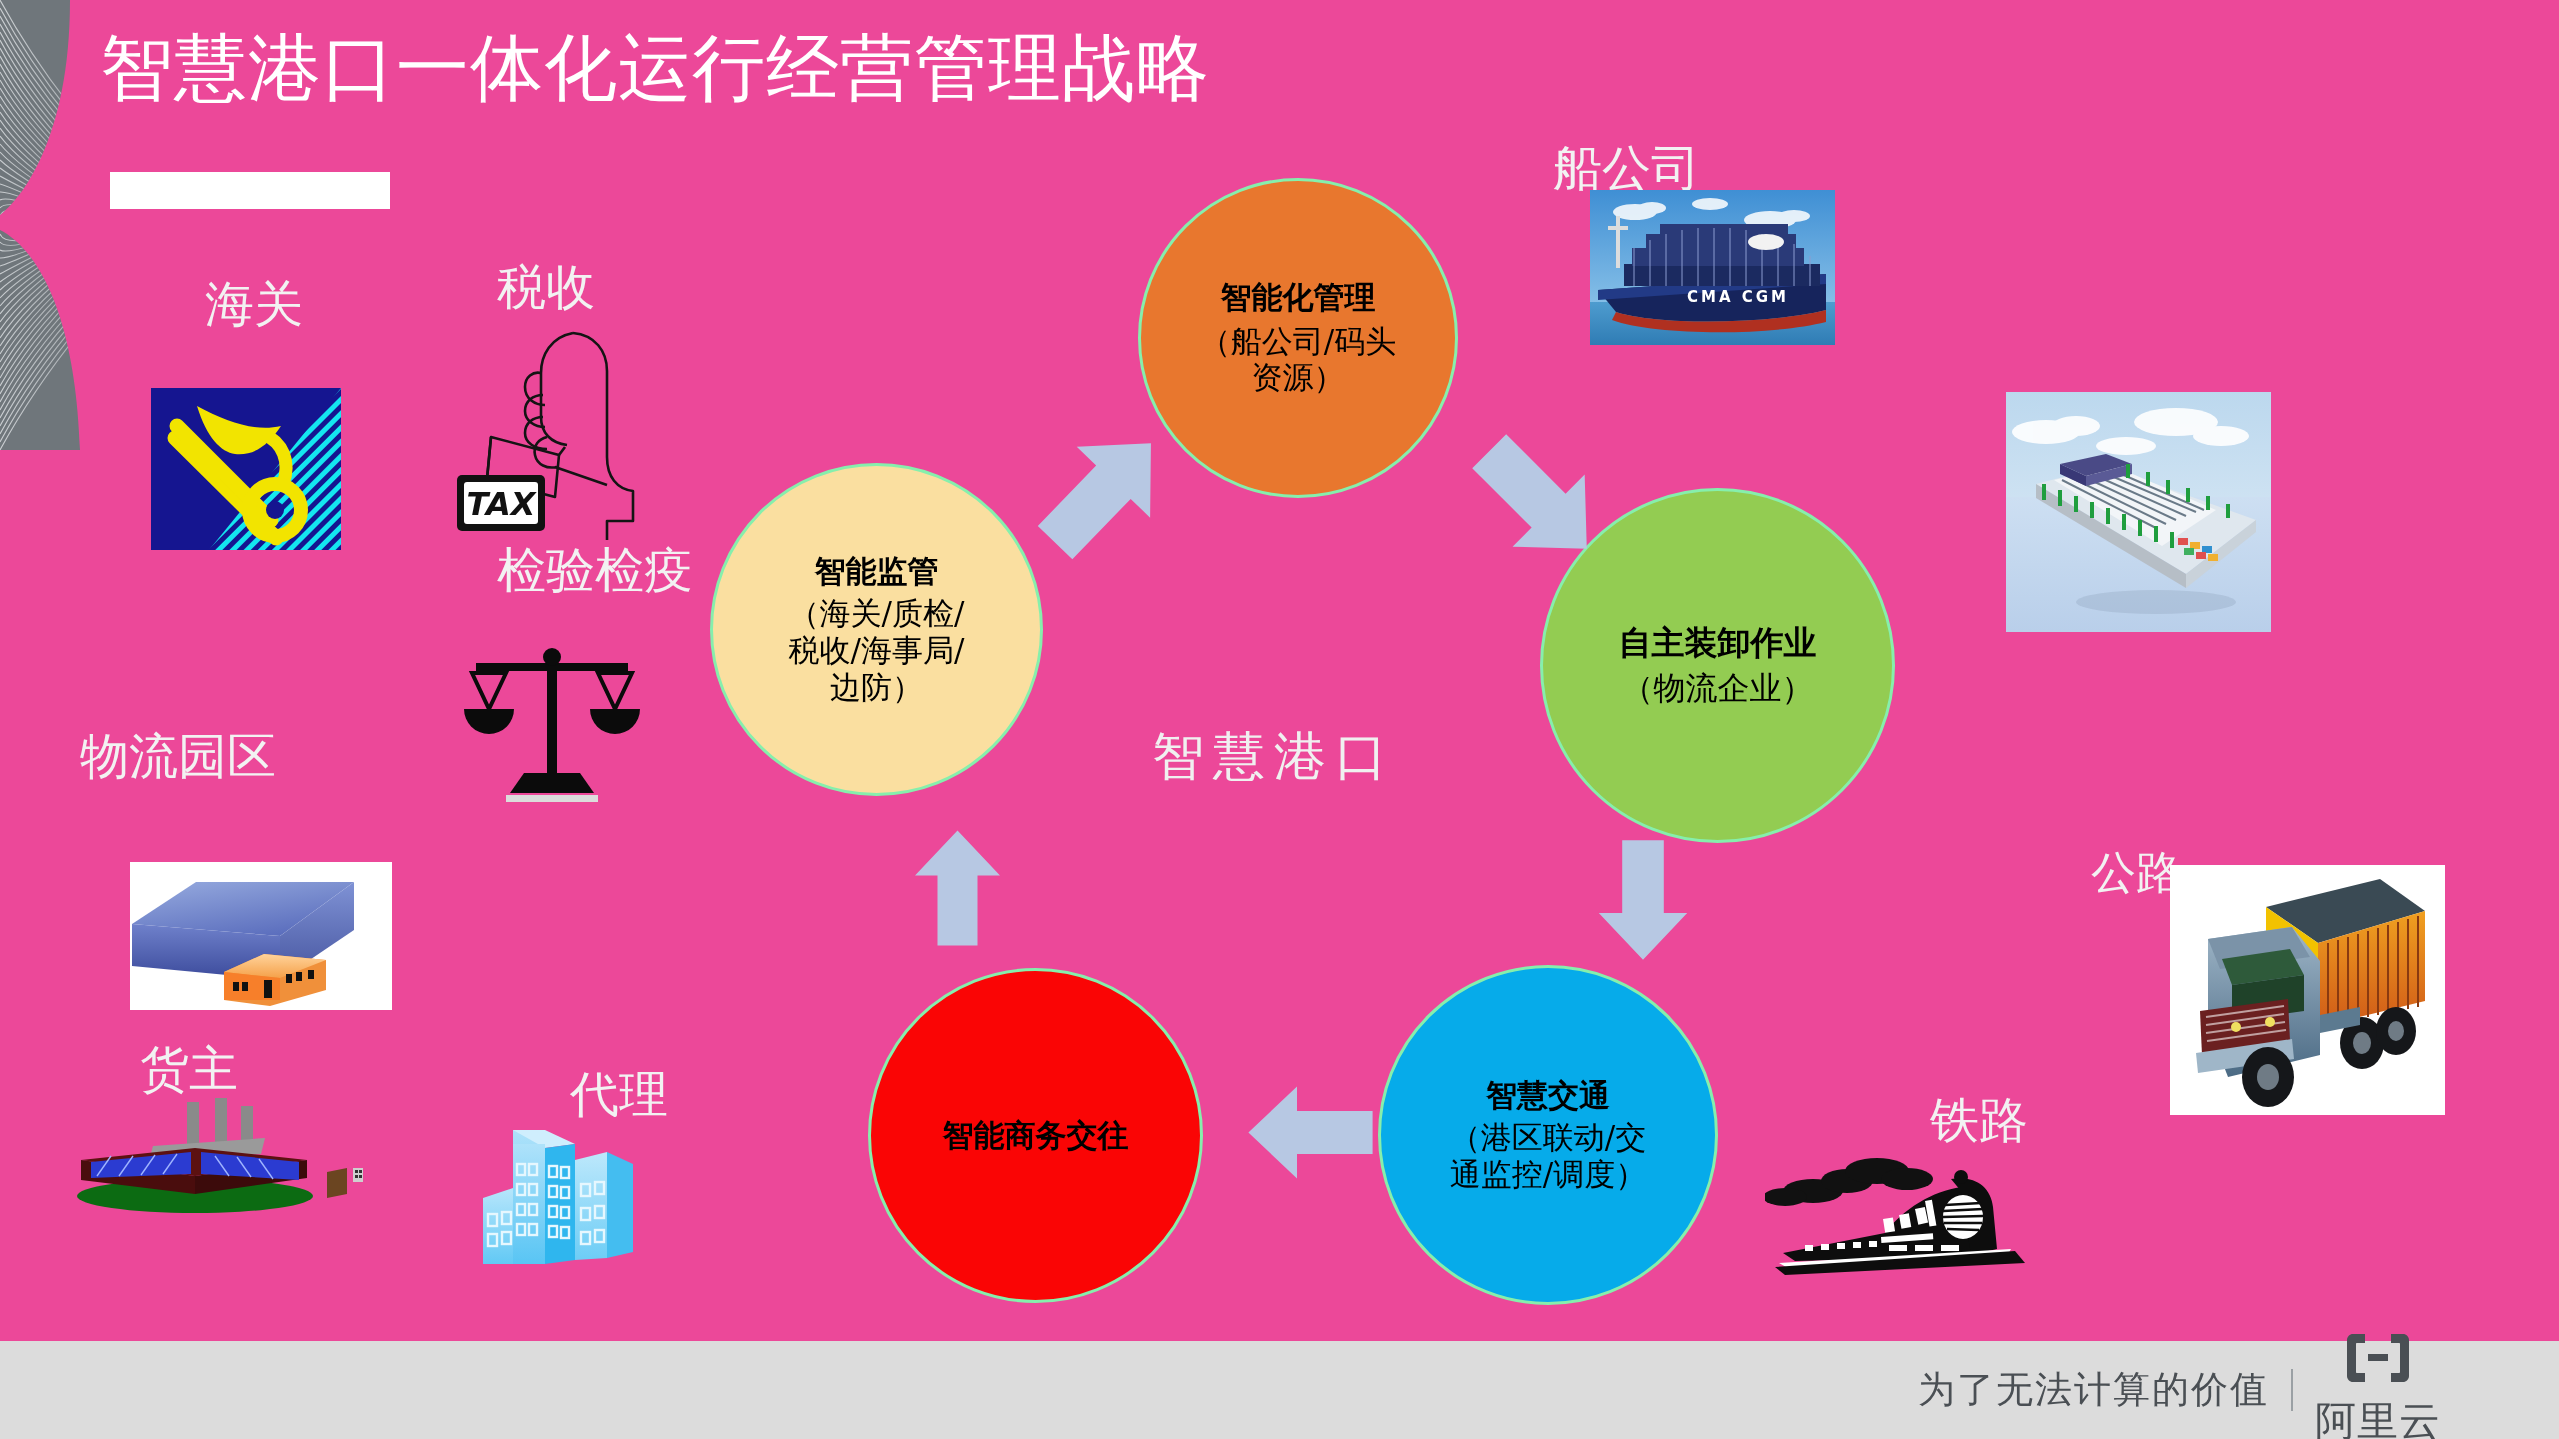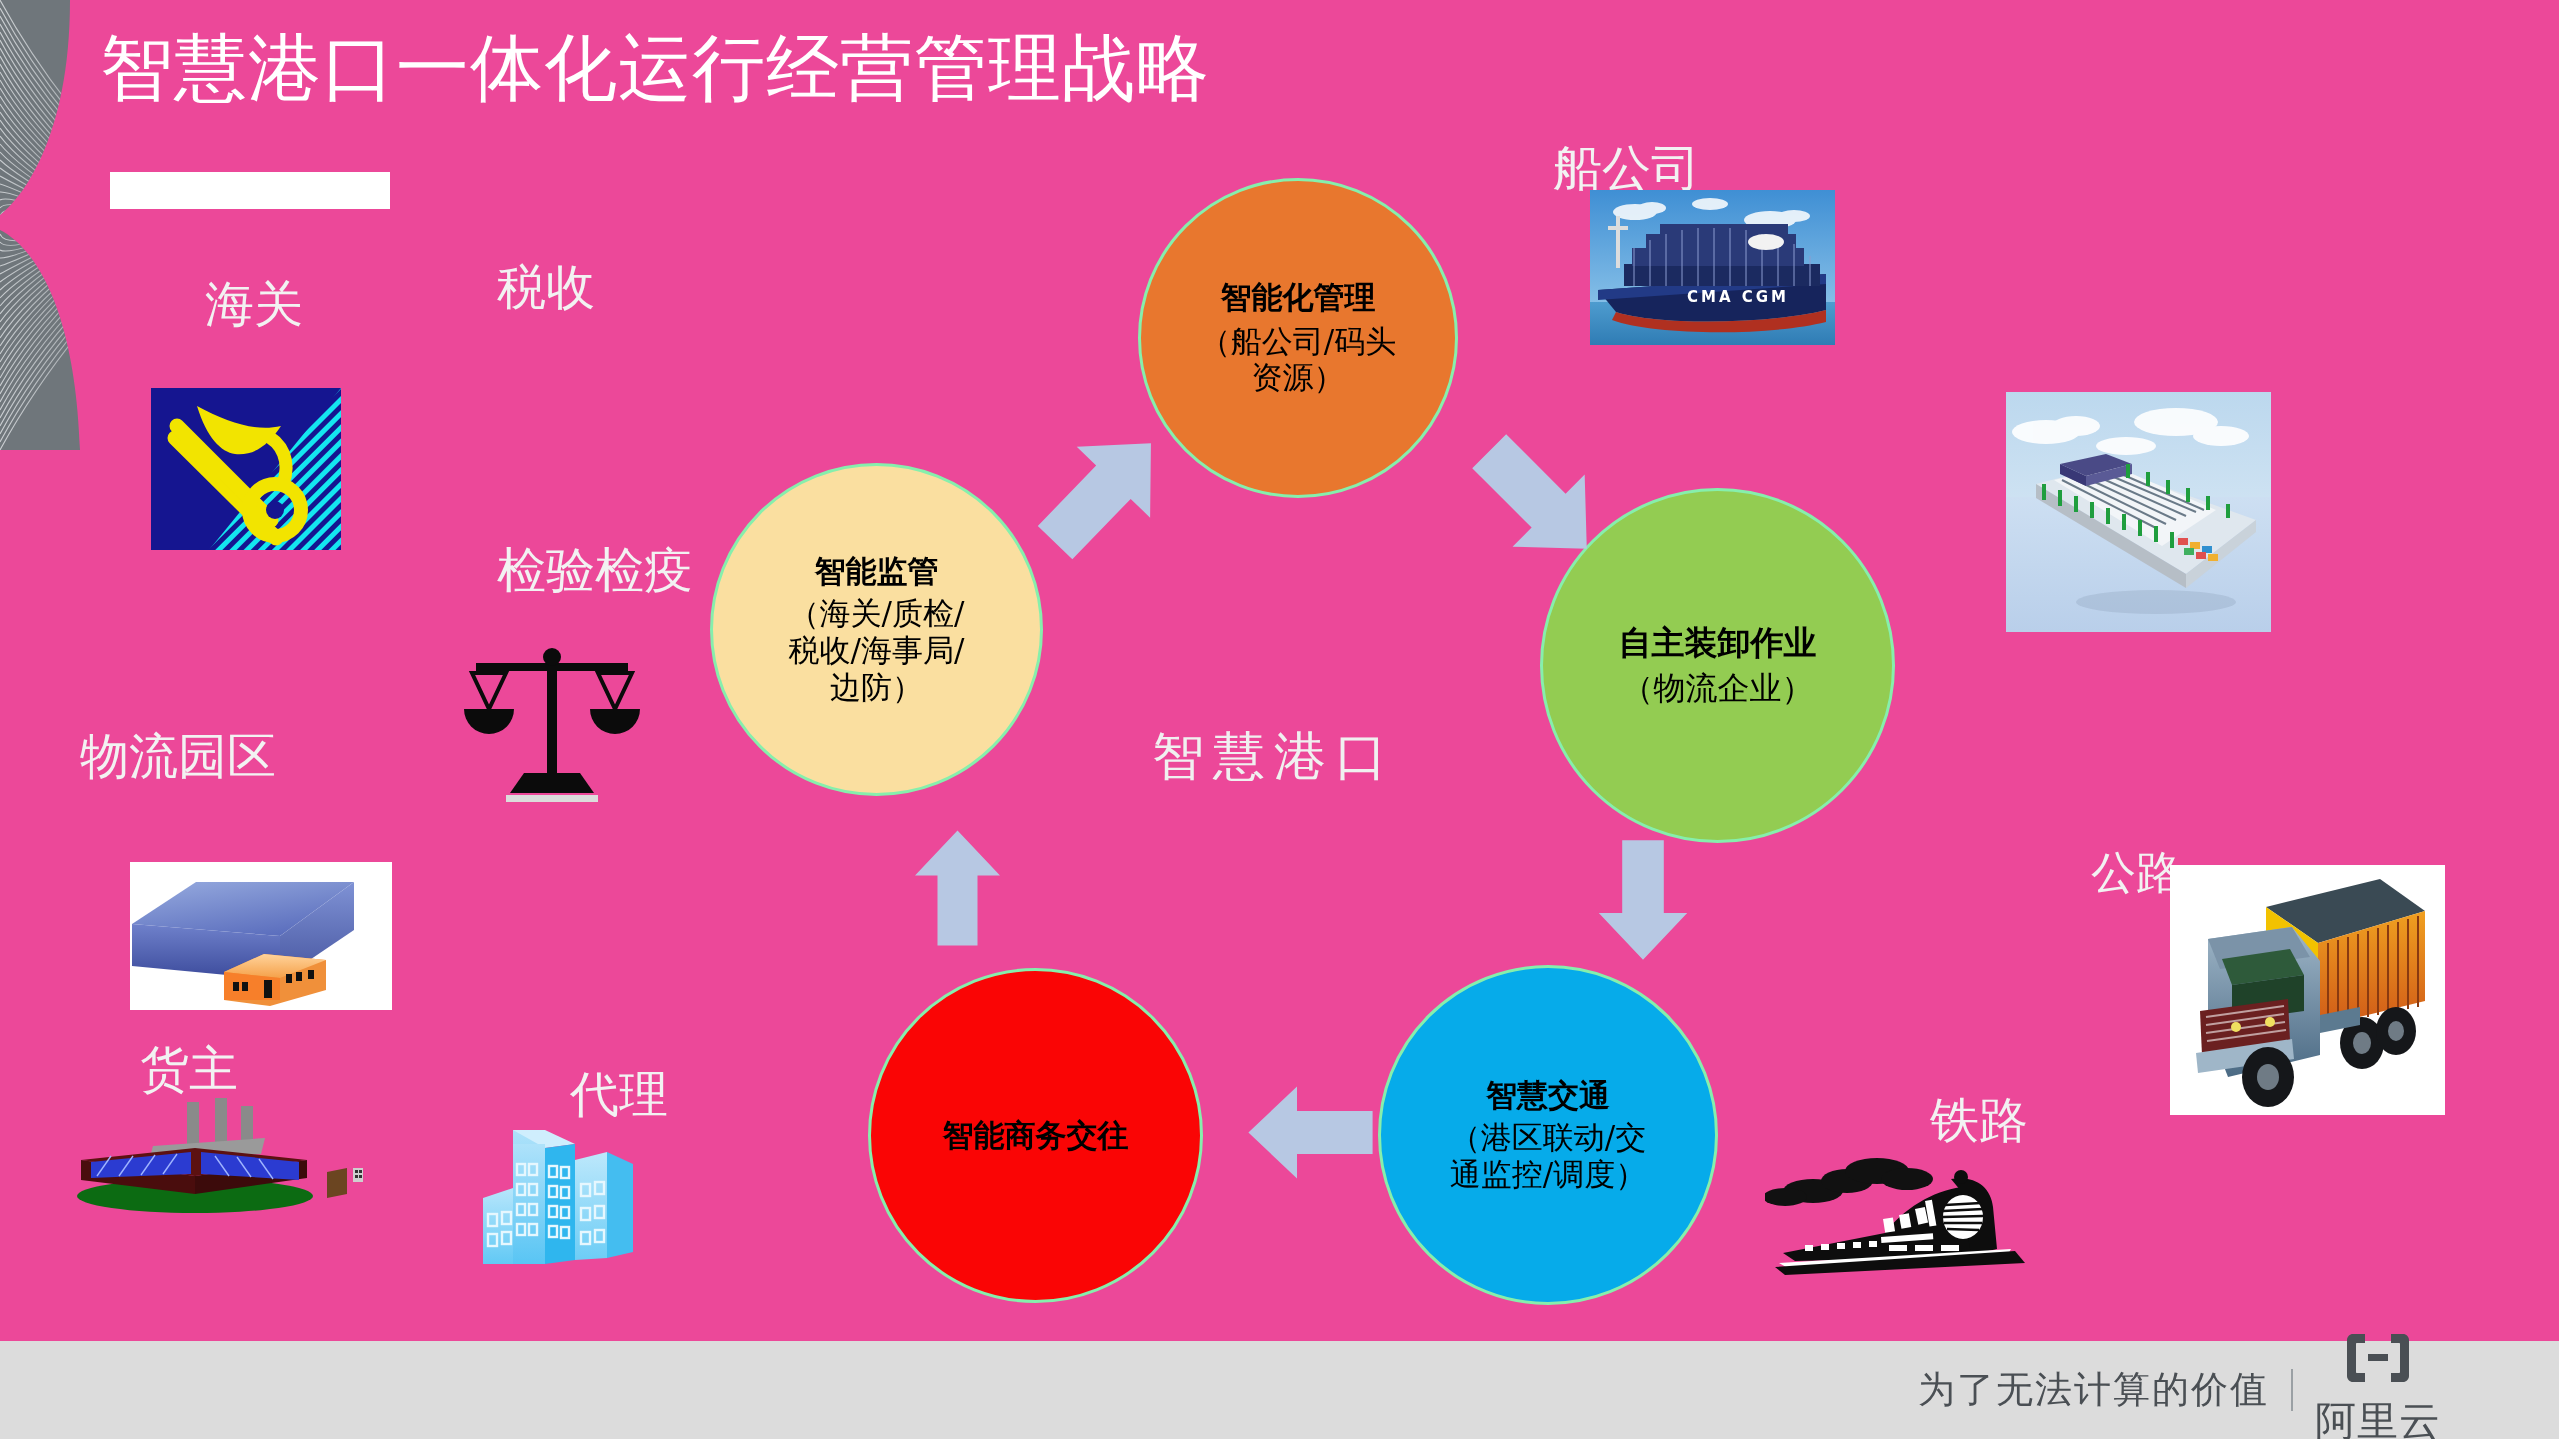--- a/index.html
+++ b/index.html
@@ -302,20 +302,42 @@
         <line x1="24" y1="50" x2="125" y2="150"></line>
         <line x1="26" y1="38" x2="120" y2="132"></line>
       </g>
       <path d="M46,18 C76,34 104,44 130,38 C118,56 104,68 84,66 C70,64 56,50 46,18 Z" fill="#F2E400"></path>
       <path d="M112,46 C132,54 140,74 132,96" stroke="#F2E400" stroke-width="13" fill="none"></path>
       <circle cx="124" cy="122" r="26" fill="none" stroke="#F2E400" stroke-width="14"></circle>
       <circle cx="124" cy="122" r="9" fill="#151590"></circle>
     </svg>
   </div>
 
+  <div class="pic" id="pic-tax">
+    <svg width="210" height="215" viewBox="0 0 210 215">
+      <g fill="none" stroke="#141414" stroke-width="2.6" stroke-linejoin="round">
+        <path d="M118,8 C96,12 86,30 86,48 L86,92 C86,108 96,118 112,120"></path>
+        <path d="M118,8 C140,10 152,26 152,46 L152,132"></path>
+        <path d="M86,48 C78,46 70,52 70,62 C70,74 80,80 90,80"></path>
+        <path d="M88,70 C78,70 70,76 70,86 C70,96 80,102 90,102"></path>
+        <path d="M88,92 C78,92 70,98 70,108 C70,118 80,124 92,124"></path>
+        <path d="M92,112 C84,114 78,120 80,130 C82,140 92,144 102,142"></path>
+        <path d="M152,132 C152,152 162,164 178,166 L178,196 L152,196 L152,215"></path>
+        <path d="M100,142 L152,160"></path>
+        <path d="M36,112 L104,130 L100,172 L32,154 Z"></path>
+        <path d="M36,112 L32,154"></path>
+        <path d="M104,130 L110,122"></path>
+      </g>
+      <g>
+        <rect x="2" y="150" width="88" height="56" rx="5" fill="#111111"></rect>
+        <rect x="9" y="157" width="74" height="42" rx="3" fill="#ffffff"></rect>
+        <text x="46" y="190" font-family="'DejaVu Sans',sans-serif" font-size="32" font-weight="bold" font-style="italic" text-anchor="middle" fill="#111111">TAX</text>
+      </g>
+    </svg>
+  </div>
 
   <div class="pic" id="pic-scales">
     <svg width="180" height="165" viewBox="0 0 180 165">
       <g fill="#0b0b0b">
         <rect x="85" y="12" width="10" height="118"></rect>
         <rect x="14" y="20" width="152" height="8"></rect>
         <circle cx="90" cy="14" r="9"></circle>
         <path d="M10,30 L44,30 L27,66 Z" fill="none" stroke="#0b0b0b" stroke-width="4"></path>
         <path d="M136,30 L170,30 L153,66 Z" fill="none" stroke="#0b0b0b" stroke-width="4"></path>
         <path d="M2,66 A25,25 0 0 0 52,66 Z"></path>

